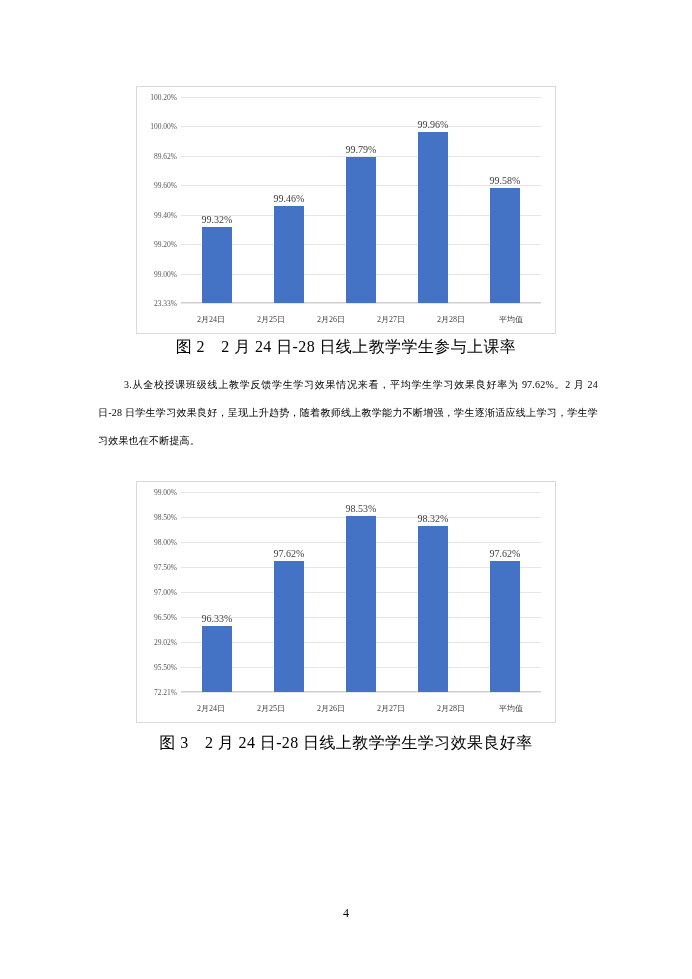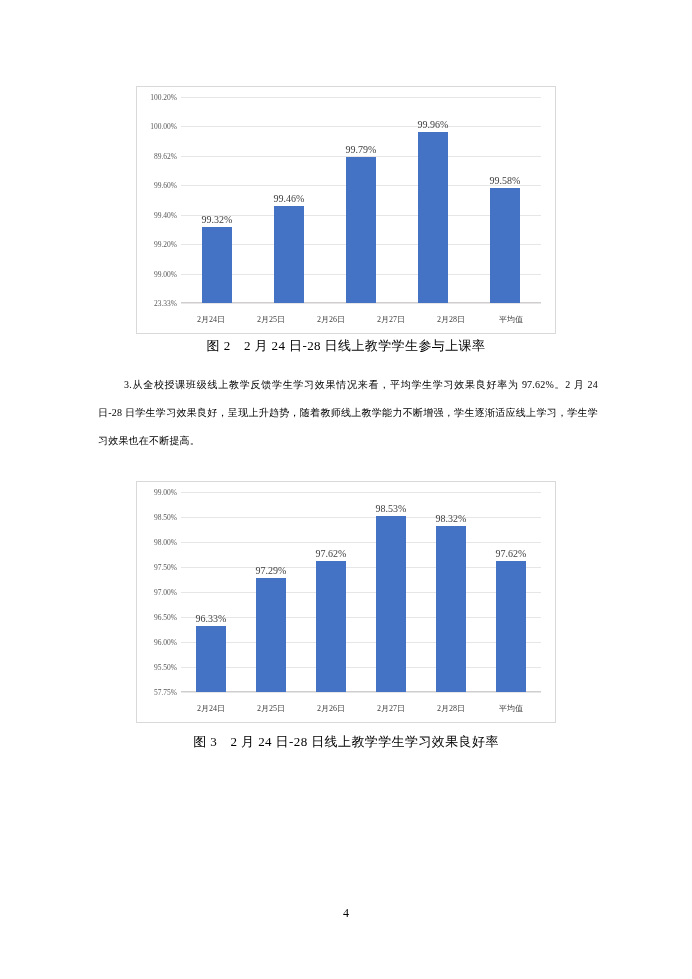--- a/index.html
+++ b/index.html
@@ -110,21 +110,21 @@
     white-space: nowrap;
   }
 
   
   .caption {
     position: absolute;
     width: 692px;
     left: 0;
     text-align: center;
     font-family: "Liberation Serif", serif;
-    font-size: 13px;
+    font-size: 16px;
     letter-spacing: 0.4px;
   }
   #caption1 { top: 337px; }
   #caption2 { top: 733px; }
 
   .para {
     position: absolute;
     left: 98px;
     width: 500px;
     font-family: "Liberation Serif", serif;
@@ -231,38 +231,34 @@
       <div class="gridline" style="top:37.5%;">
         <span class="ytick">97.50%</span>
       </div>
       <div class="gridline" style="top:50%;">
         <span class="ytick">97.00%</span>
       </div>
       <div class="gridline" style="top:62.5%;">
         <span class="ytick">96.50%</span>
       </div>
       <div class="gridline" style="top:75%;">
-        <span class="ytick">96.00%</span>
+        <span class="ytick">29.02%</span>
       </div>
       <div class="gridline" style="top:87.5%;">
         <span class="ytick">95.50%</span>
       </div>
       <div class="gridline" style="top:100%;">
-        <span class="ytick">57.75%</span>
+        <span class="ytick">72.21%</span>
       </div>
       <div class="axis-baseline"></div>
 
       <div class="bars">
         <div class="bar-slot">
           <span class="bar-label" style="bottom:33.25%;">96.33%</span>
           <div class="bar" style="height:33.25%;"></div>
-        </div>
-        <div class="bar-slot">
-          <span class="bar-label" style="bottom:57.25%;">97.29%</span>
-          <div class="bar" style="height:57.25%;"></div>
         </div>
         <div class="bar-slot">
           <span class="bar-label" style="bottom:65.50%;">97.62%</span>
           <div class="bar" style="height:65.50%;"></div>
         </div>
         <div class="bar-slot">
           <span class="bar-label" style="bottom:88.25%;">98.53%</span>
           <div class="bar" style="height:88.25%;"></div>
         </div>
         <div class="bar-slot">

